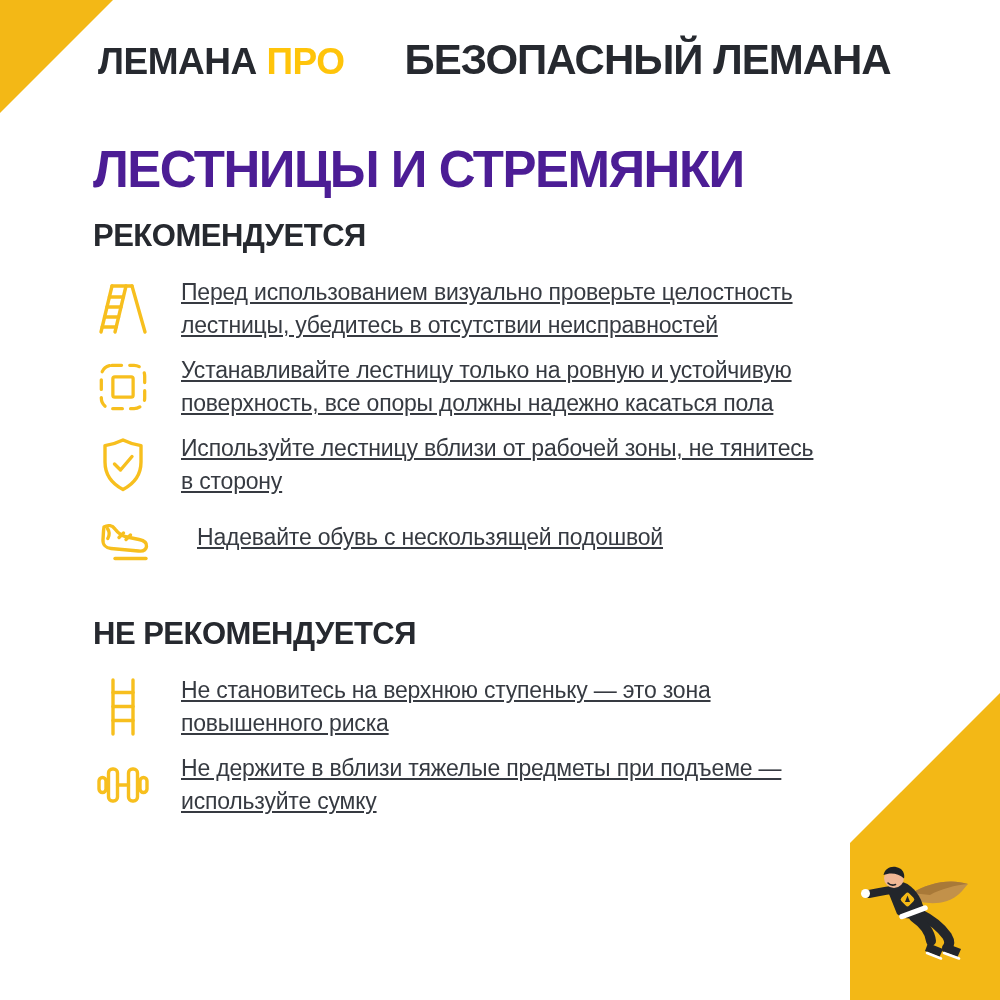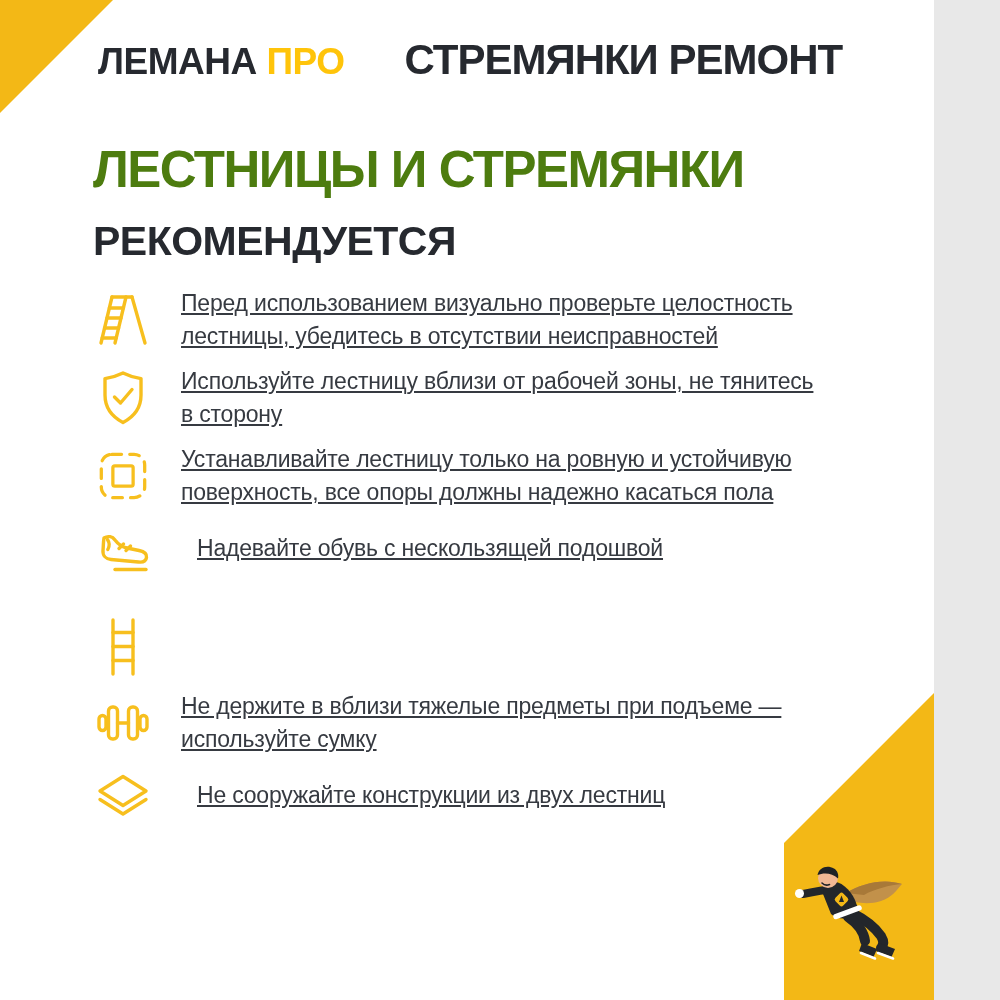--- a/index.html
+++ b/index.html
@@ -1,23 +1,22 @@
 <!DOCTYPE html>
 <html><head>
 <meta charset="utf-8">
 <style>
   html,body{margin:0;padding:0;background:#e8e8e8;}
   .poster{
     position:relative;
-    width:892px;height:1000px;
+    width:1000px;height:1000px;
     background:#ffffff;
     overflow:hidden;
     font-family:"Liberation Sans","DejaVu Sans",sans-serif;
     color:#26292F;
-    padding-left:42px;
   }
   
   .corner-tl{
     position:absolute;left:0;top:0;width:113px;height:113px;
     background:#F3B816;
     clip-path:polygon(0 0,100% 0,0 100%);
   }
   .corner-br{
     position:absolute;right:0;bottom:0;width:150px;height:307px;
     background:#F3B816;
@@ -37,29 +36,29 @@
   .program-title{
     margin-left:60px;
     font-size:42px;font-weight:800;letter-spacing:-1px;
     color:#26292F;white-space:nowrap;
   }
   
   .page-title{
     position:absolute;left:93px;top:140px;
     margin:0;
     font-size:51px;font-weight:800;letter-spacing:-1.5px;
-    color:#4d7c0f;white-space:nowrap;
+    color:#4c1d95;white-space:nowrap;
   }
   
   .section{position:absolute;left:93px;width:830px;}
   .section-rec{top:218px;}
   .section-notrec{top:616px;}
   .section-heading{
     margin:0 0 22px 0;
-    font-size:41px;font-weight:800;letter-spacing:-0.5px;
+    font-size:31px;font-weight:800;letter-spacing:-0.5px;
     color:#26292F;
   }
   .item{
     display:flex;align-items:center;
     margin-bottom:12px;
   }
   .item.single{min-height:54px;gap:16px;}
   .icon-cell{
     flex:0 0 60px;width:60px;
     display:flex;align-items:center;justify-content:center;
@@ -81,21 +80,21 @@
 
 <div class="poster">
 
   <div class="corner-tl"></div>
 
   <div class="header">
     <div class="logo">
       <span>ЛЕМАНА</span>
       <span class="pro">ПРО</span>
     </div>
-    <div class="program-title">СТРЕМЯНКИ РЕМОНТ</div>
+    <div class="program-title">БЕЗОПАСНЫЙ ЛЕМАНА</div>
   </div>
 
   <h1 class="page-title">ЛЕСТНИЦЫ И СТРЕМЯНКИ</h1>
 
   <div class="section section-rec">
     <h2 class="section-heading">РЕКОМЕНДУЕТСЯ</h2>
 
     <div class="item">
       <div class="icon-cell">
         <svg width="56" height="58" viewBox="0 0 56 58">
@@ -110,105 +109,97 @@
             <path d="M7.2 47 H21.2"></path>
           </g>
         </svg>
       </div>
       <p class="item-text">Перед использованием визуально проверьте целостность
 лестницы, убедитесь в отсутствии неисправностей</p>
     </div>
 
     <div class="item">
       <div class="icon-cell">
+        <svg width="54" height="54" viewBox="0 0 56 56">
+          <g class="icn">
+            <rect x="5.5" y="5.5" width="45" height="45" rx="11" stroke-dasharray="10 8.5"></rect>
+            <rect x="17.5" y="17.5" width="21" height="21" rx="2"></rect>
+          </g>
+        </svg>
+      </div>
+      <p class="item-text">Устанавливайте лестницу только на ровную и устойчивую
+поверхность, все опоры должны надежно касаться пола</p>
+    </div>
+
+    <div class="item">
+      <div class="icon-cell">
         <svg width="48" height="58" viewBox="0 0 48 58">
           <g class="icn">
             <path d="M24 4 C29 6.5 35.5 8.6 42 9.6 V26 C42 40 33.5 48.5 24 53.5 C14.5 48.5 6 40 6 26 V9.6 C12.5 8.6 19 6.5 24 4 Z"></path>
             <path d="M15.5 28 L21.5 34 L33 20.5"></path>
           </g>
         </svg>
       </div>
       <p class="item-text">Используйте лестницу вблизи от рабочей зоны, не тянитесь
 в сторону</p>
-    </div>
-
-    <div class="item">
-      <div class="icon-cell">
-        <svg width="54" height="54" viewBox="0 0 56 56">
-          <g class="icn">
-            <rect x="5.5" y="5.5" width="45" height="45" rx="11" stroke-dasharray="10 8.5"></rect>
-            <rect x="17.5" y="17.5" width="21" height="21" rx="2"></rect>
-          </g>
-        </svg>
-      </div>
-      <p class="item-text">Устанавливайте лестницу только на ровную и устойчивую
-поверхность, все опоры должны надежно касаться пола</p>
     </div>
 
     <div class="item single">
       <div class="icon-cell">
         <svg width="58" height="52" viewBox="0 0 58 52">
           <g class="icn">
             <path d="M10 16 C14 13.5 18.5 14.5 21 18 C24 22 28 25 33 26 L45 28.5 C50 29.5 53 32 52.5 35.5 C52 39 49 40.5 44.5 40 L17 37.5 C12 37 8.5 33.5 9 28.5 C9.4 24 9.3 19.5 10 16 Z"></path>
             <path d="M13.5 17.5 C15.5 20.5 15.5 24.5 13.8 27.5"></path>
             <path d="M25 26.5 L29.5 22"></path>
             <path d="M32 28.5 L36.5 24"></path>
             <path d="M21 47.5 H52"></path>
           </g>
         </svg>
       </div>
       <p class="item-text">Надевайте обувь с нескользящей подошвой</p>
     </div>
 
   </div>
 
   <div class="section section-notrec">
+    <h2 class="section-heading">НЕ РЕКОМЕНДУЕТСЯ</h2>
 
     <div class="item">
       <div class="icon-cell">
         <svg width="36" height="62" viewBox="0 0 36 62">
           <g class="icn">
             <path d="M8 4 V58"></path>
             <path d="M28 4 V58"></path>
             <path d="M8 16.5 H28"></path>
             <path d="M8 30.5 H28"></path>
             <path d="M8 44.5 H28"></path>
           </g>
         </svg>
       </div>
+      <p class="item-text">Не становитесь на верхнюю ступеньку — это зона
+повышенного риска</p>
     </div>
 
 
     <div class="item">
       <div class="icon-cell">
         <svg width="58" height="48" viewBox="0 0 58 48">
           <g class="icn">
             <path d="M23.5 24 H34.5"></path>
             <rect x="14.5" y="8" width="9" height="32" rx="4"></rect>
             <rect x="34.5" y="8" width="9" height="32" rx="4"></rect>
             <rect x="5" y="16.5" width="7" height="15" rx="3.5"></rect>
             <rect x="46" y="16.5" width="7" height="15" rx="3.5"></rect>
           </g>
         </svg>
       </div>
       <p class="item-text">Не держите в вблизи тяжелые предметы при подъеме —
 используйте сумку</p>
     </div>
 
-    <div class="item single">
-      <div class="icon-cell">
-        <svg width="58" height="46" viewBox="0 0 58 46">
-          <g class="icn">
-            <path d="M29 4.5 L52 19 L29 33.5 L6 19 Z"></path>
-            <path d="M6 27.5 L29 42 L52 27.5"></path>
-          </g>
-        </svg>
-      </div>
-      <p class="item-text">Не сооружайте конструкции из двух лестниц</p>
-    </div>
   </div>
 
   <div class="corner-br">
     <svg class="mascot" width="132" height="122" viewBox="0 0 132 122">
 
       <path d="M60 30 C76 20 98 15 116 21 C110 28 106 34 95 38 C83 42 68 40 60 36 Z" fill="#C2914A"></path>
       <path d="M60 30 C76 20 98 15 116 21 C104 22 88 26 78 32 Z" fill="#A87938"></path>
 
       <path d="M48 26 C38 27 27 29 17 31" stroke="#23262B" stroke-width="8" stroke-linecap="round" fill="none"></path>
       <circle cx="13.5" cy="30.5" r="4.5" fill="#ffffff"></circle>

